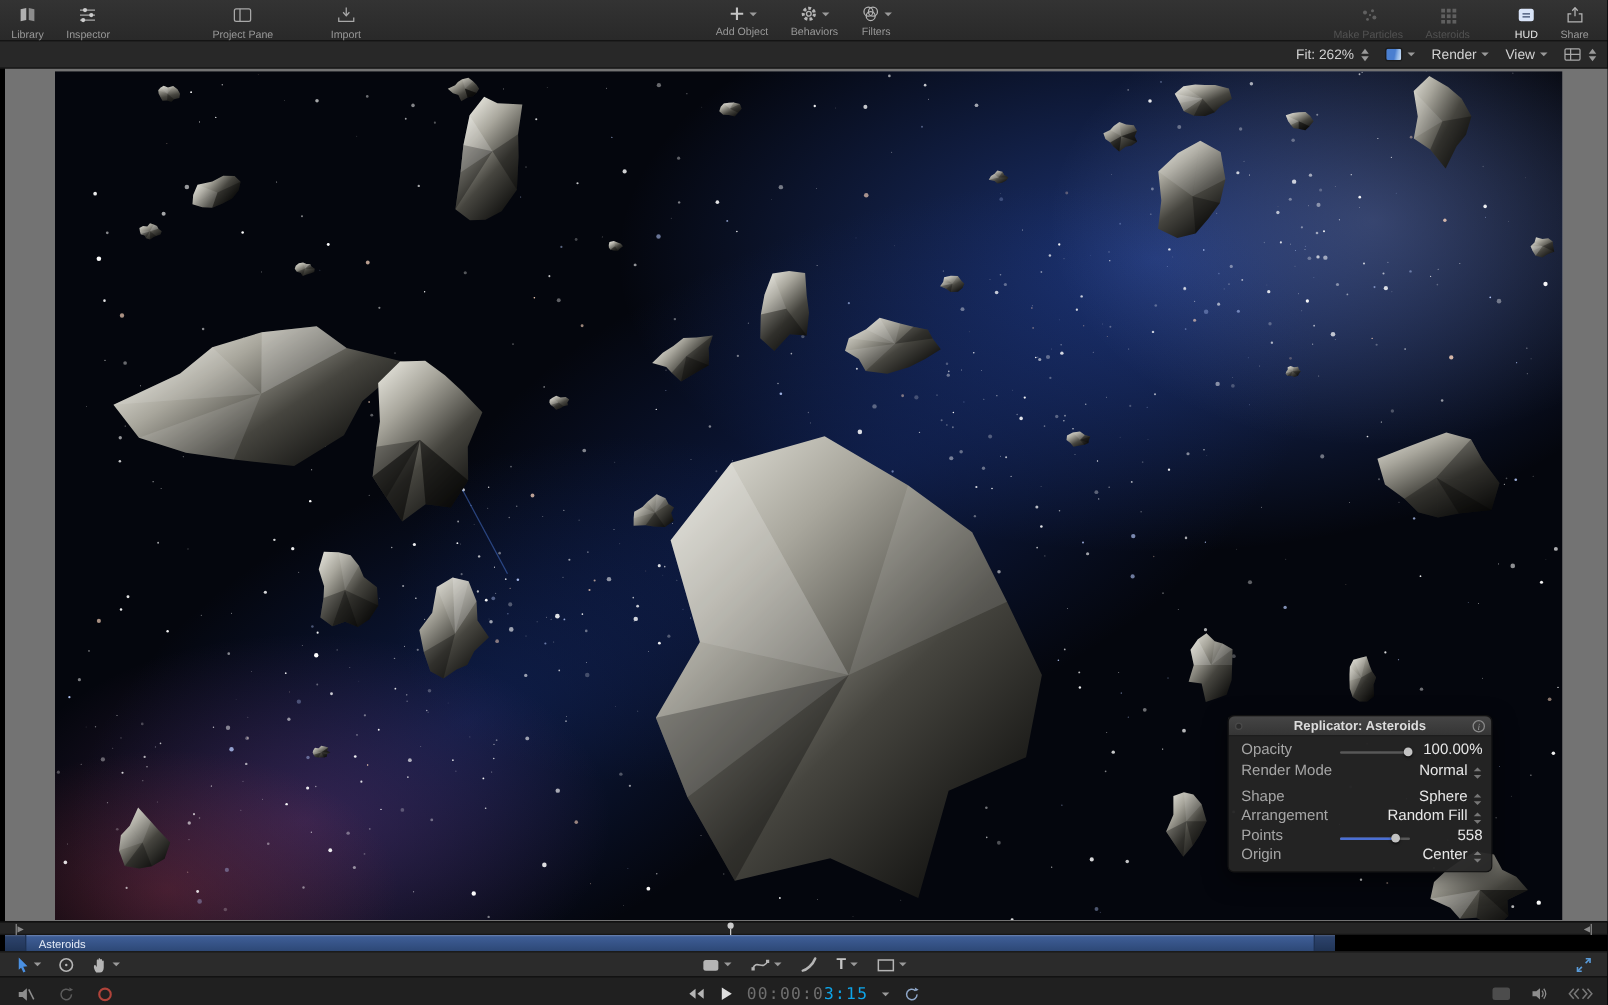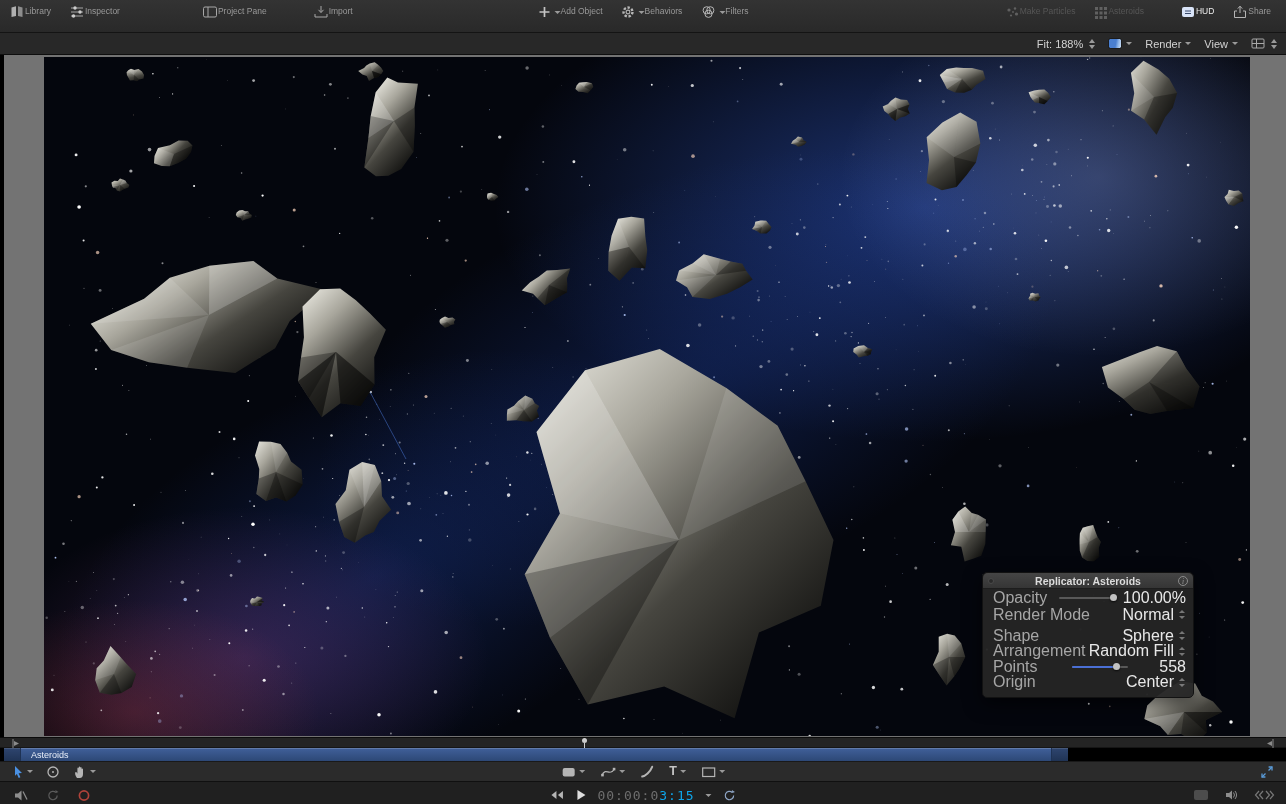--- a/index.html
+++ b/index.html
@@ -5,21 +5,21 @@
 *{margin:0;padding:0;box-sizing:border-box}
 html,body{width:1286px;height:804px;overflow:hidden}
 body{background:#000;font-family:"Liberation Sans",sans-serif;position:relative;color:#ccc}
 svg{display:block}
 
 
 .toolbar-top{position:absolute;left:0;top:0;width:1286px;height:33px;background:linear-gradient(#333,#292929);border-bottom:1px solid #141414;display:flex;align-items:stretch}
 .tb-group{display:flex;align-items:stretch}
 .tb-center{position:absolute;left:50%;transform:translateX(-50%);height:23px;display:flex}
 .tb-right{margin-left:auto;padding-right:6px;display:flex}
-.tb-item{display:flex;flex-direction:row;justify-content:flex-start;padding:4px 9px 0 9px;cursor:default}
+.tb-item{display:flex;flex-direction:column;align-items:center;justify-content:flex-start;padding:4px 9px 0 9px;cursor:default}
 .tb-item .icon-row{display:flex;align-items:center;gap:3px;height:16px}
 .tb-item .lbl{font-size:8.5px;color:#999;white-space:nowrap;margin-top:2px}
 .tb-item.disabled{opacity:.35}
 .tb-item.active .lbl{color:#ececec}
 .dd{width:0;height:0;border-left:3px solid transparent;border-right:3px solid transparent;border-top:3.5px solid #9a9a9a;display:inline-block}
 .ml64{margin-left:64px}.ml28{margin-left:28px}.mr18{margin-right:18px}
 
 
 .status-bar{position:absolute;left:0;top:33px;width:1286px;height:22px;background:#282828;border-bottom:1px solid #0e0e0e;display:flex;justify-content:flex-end;align-items:center;gap:13px;padding-right:9px;font-size:11px;color:#d2d2d2}
 .sb-item{display:flex;align-items:center;gap:4px;cursor:default}
@@ -31,21 +31,21 @@
 
 .canvas{position:absolute;left:4px;top:55px;width:1286px;height:682px;background:#737373}
 .scene{position:absolute;left:40px;top:2px}
 
 
 .hud-panel{position:absolute;left:978px;top:517px;width:212px;background:rgba(37,37,37,.95);border:1px solid #121212;border-radius:5px;box-shadow:0 6px 18px rgba(0,0,0,.6);padding-bottom:7px;z-index:5}
 .hud-titlebar{height:16px;background:linear-gradient(#454545,#353535);border-radius:5px 5px 0 0;display:flex;align-items:center;justify-content:center;position:relative;border-bottom:1px solid #1d1d1d}
 .hud-title{font-size:10.5px;font-weight:bold;color:#dcdcdc}
 .hud-dot{position:absolute;left:5px;top:5px;width:6px;height:6px;border-radius:50%;background:#2b2b2b;border:1px solid #4a4a4a}
 .hud-info{position:absolute;right:5px;top:2.5px;width:10px;height:10px;border-radius:50%;border:1px solid #8a8a8a;color:#9a9a9a;font-size:7.5px;line-height:10px;text-align:center;font-style:italic;font-family:"Liberation Serif",serif}
-.hud-row{display:flex;align-items:center;height:17px;padding:0 7px 0 10px;font-size:16px}
+.hud-row{display:flex;align-items:flex-end;height:17px;padding:0 7px 0 10px;font-size:12px}
 .hud-row.sm{height:15.5px}
 .hud-row .rlbl{color:#a6a6a6}
 .hud-row .sp{flex:1}
 .hud-row .rval{color:#e8e8e8;text-align:right;min-width:50px}
 .hud-gap{height:5px}
 .chev2{width:7px;height:9px;position:relative;margin-left:5px;opacity:.55;flex:0 0 auto}
 .chev2:before{content:"";position:absolute;top:0;left:0;border-left:3.5px solid transparent;border-right:3.5px solid transparent;border-bottom:3.5px solid #bbb}
 .chev2:after{content:"";position:absolute;bottom:0;left:0;border-left:3.5px solid transparent;border-right:3.5px solid transparent;border-top:3.5px solid #bbb}
 .slider{position:relative;width:56px;height:9px;margin-right:8px;flex:0 0 auto}
 .slider .track{position:absolute;left:0;right:0;top:4px;height:2px;background:#585858;border-radius:1px}
@@ -236,21 +236,21 @@
             </svg>
           </span>
         </span>
       <span class="lbl">Share</span>
     </div>
   </div>
 </div>
 
 <div class="status-bar">
   <div class="sb-item">
-    <span>Fit: 188%</span>
+    <span>Fit: 262%</span>
     <span class="stepper">
         <span class="up"></span>
         <span class="dn"></span>
       </span>
   </div>
   <div class="sb-item">
     <span class="swatch"></span>
     <span class="dd"></span>
   </div>
   <div class="sb-item">

